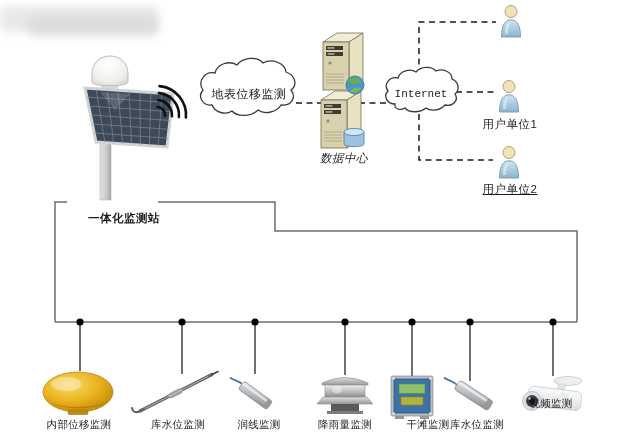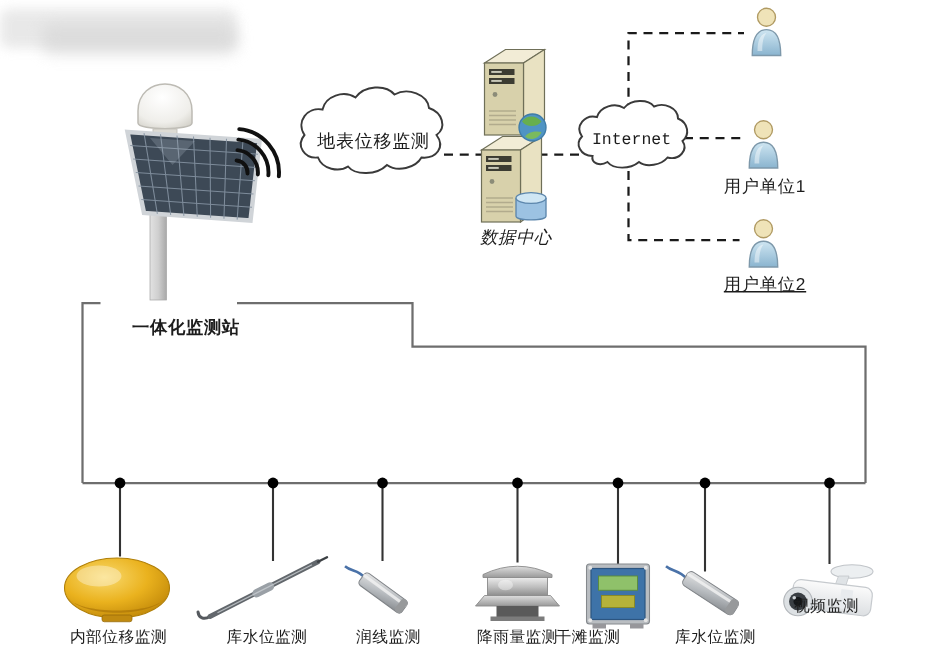--- a/index.html
+++ b/index.html
@@ -249,17 +249,17 @@
   <div class="lbl mono center" style="left:421px;top:88px;">Internet</div>
   <div class="lbl md center" style="left:344px;top:151px;font-style:italic;">数据中心</div>
 
   <div class="lbl md center" style="left:510px;top:117px;">用户单位1</div>
   <div class="lbl md center" style="left:510px;top:182px;text-decoration:underline;">用户单位2</div>
 
   <div class="lbl sm center" style="left:79px;top:418px;">内部位移监测</div>
   <div class="lbl sm center" style="left:178px;top:418px;">库水位监测</div>
   <div class="lbl sm center" style="left:259px;top:418px;">润线监测</div>
   <div class="lbl sm center" style="left:345px;top:418px;">降雨量监测</div>
-  <div class="lbl sm center" style="left:392px;top:418px;">干滩监测</div>
+  <div class="lbl sm center" style="left:428px;top:418px;">干滩监测</div>
   <div class="lbl sm center" style="left:477px;top:418px;">库水位监测</div>
   <div class="lbl sm center" style="left:551px;top:397px;">视频监测</div>
 
 </div>
 
 </body></html>

